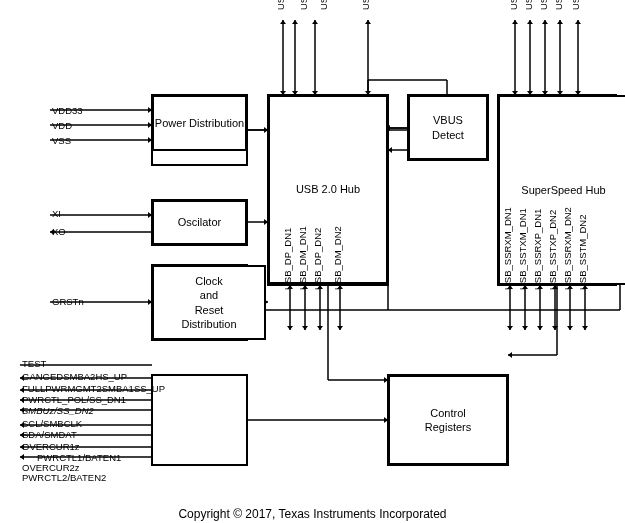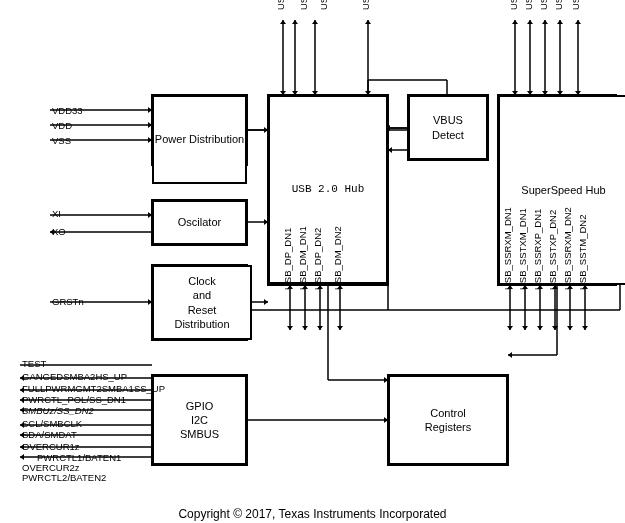--- a/index.html
+++ b/index.html
@@ -230,38 +230,35 @@
 
     <line x1="408" y1="150" x2="388" y2="150" stroke="black" stroke-width="1.5"></line>
     <polygon points="392,147 388,150 392,153" fill="black"></polygon>
 
     <line x1="447" y1="95" x2="447" y2="80" stroke="black" stroke-width="1.5"></line>
     <line x1="447" y1="80" x2="368" y2="80" stroke="black" stroke-width="1.5"></line>
     <line x1="368" y1="80" x2="368" y2="95" stroke="black" stroke-width="1.5"></line>
 
   </svg>
 
-  <div class="block" style="left:152px;top:95px;width:95px;height:89px;">
+  <div class="block" style="left:152px;top:95px;width:95px;height:56px;">
     <span>Power
 Distribution</span>
   </div>
 
   <div class="block" style="left:152px;top:200px;width:95px;height:45px;">
     <span>Oscilator</span>
   </div>
 
-  <div class="block" style="left:152px;top:265px;width:100px;height:75px;">
+  <div class="block" style="left:152px;top:265px;width:114px;height:75px;">
     <span>Clock<br>and<br>Reset<br>Distribution</span>
   </div>
 
-  <div class="block" style="left:152px;top:375px;width:95px;height:90px;">
-    <span>GPIO<br>I2C<br>SMBUS</span>
-  </div>
-
-  <div class="block" style="left:268px;top:95px;width:120px;height:189px;font-family:Liberation Mono, monospace;">
+
+  <div class="block" style="left:268px;top:95px;width:120px;height:189px;">
     <span>USB 2.0 Hub</span>
   </div>
 
   <div class="block" style="left:408px;top:95px;width:80px;height:65px;">
     <span>VBUS<br>Detect</span>
   </div>
 
   <div class="block" style="left:498px;top:95px;width:131px;height:190px;">
     <span>SuperSpeed Hub</span>
   </div>

